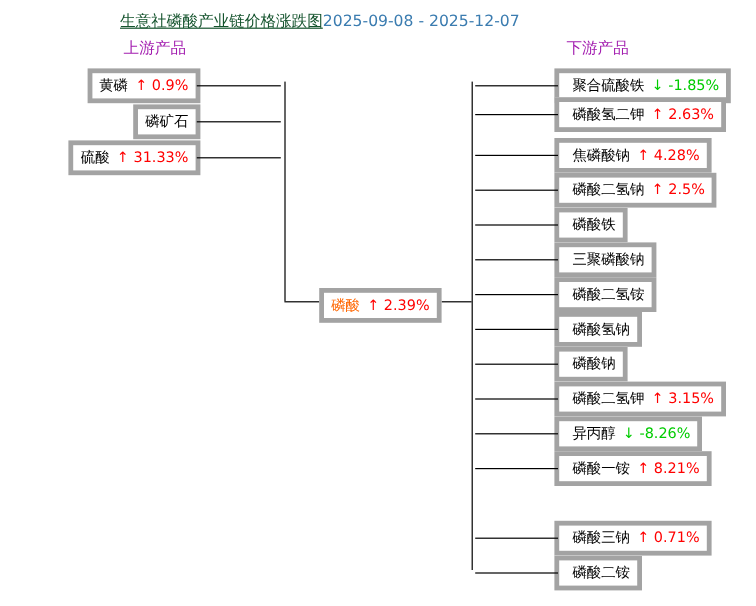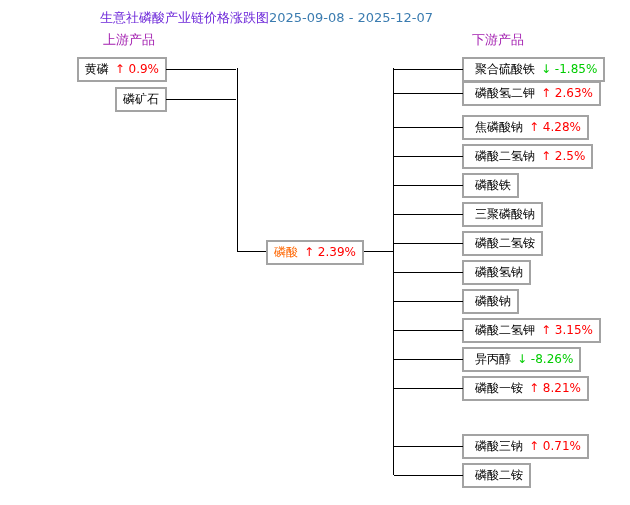--- a/index.html
+++ b/index.html
@@ -2,31 +2,31 @@
 <html><head>
 <meta charset="utf-8">
 <style>
   html,body { margin:0; padding:0; background:#fff; }
   .canvas {
     position:relative; width:630px; height:505px; background:#ffffff;
     font-family:"DejaVu Sans", sans-serif; font-size:12px; color:#000;
     overflow:hidden;
   }
   .title-bar { position:absolute; left:100px; top:9px; font-size:13px; white-space:nowrap; }
-  .title-main { color:#6d28d9; cursor:pointer; }
+  .title-main { color:#14532d; text-decoration:underline; cursor:pointer; }
   .title-date { color:#3b7cb0; }
   .section-label { position:absolute; font-size:13px; color:#a21caf; white-space:nowrap; }
   .label-upstream { left:103px; top:31px; }
   .label-downstream { left:472px; top:31px; }
 
   .line { position:absolute; background:#000; z-index:0; }
 
   .node {
     position:absolute; z-index:1; background:#fff;
-    border:2px solid #a3a3a3; height:21px; line-height:21px;
+    border:4px solid #a3a3a3; height:21px; line-height:21px;
     padding:0 6px; white-space:nowrap;
   }
   .node .chg { margin-left:6px; }
   .node .chg:empty { display:none; }
   .up   { color:#ff0000; }
   .down { color:#00cc00; }
 
   .left-node { right:463px; }
   .left-node::after {
     content:""; position:absolute; left:calc(100% + 1px); top:10px;
@@ -53,20 +53,23 @@
 
   <div class="line" style="left:237px; top:68px; width:1px; height:183px;"></div>
   <div class="line" style="left:237px; top:251px; width:156px; height:1px;"></div>
   <div class="line" style="left:393px; top:68px; width:1px; height:407px;"></div>
 
   <div class="node left-node" style="top:57px">
     <span class="name">黄磷</span><span class="chg up">↑ 0.9%</span>
   </div>
   <div class="node left-node" style="top:87px">
     <span class="name">磷矿石</span>
+  </div>
+  <div class="node left-node" style="top:117px">
+    <span class="name">硫酸</span><span class="chg up">↑ 31.33%</span>
   </div>
 
   <div class="node center-node">
     <span class="name">磷酸</span><span class="chg up">↑ 2.39%</span>
   </div>
 
   <div class="node right-node" style="top:57px">
     <span class="name">聚合硫酸铁</span><span class="chg down">↓ -1.85%</span>
   </div>
   <div class="node right-node" style="top:81px">

